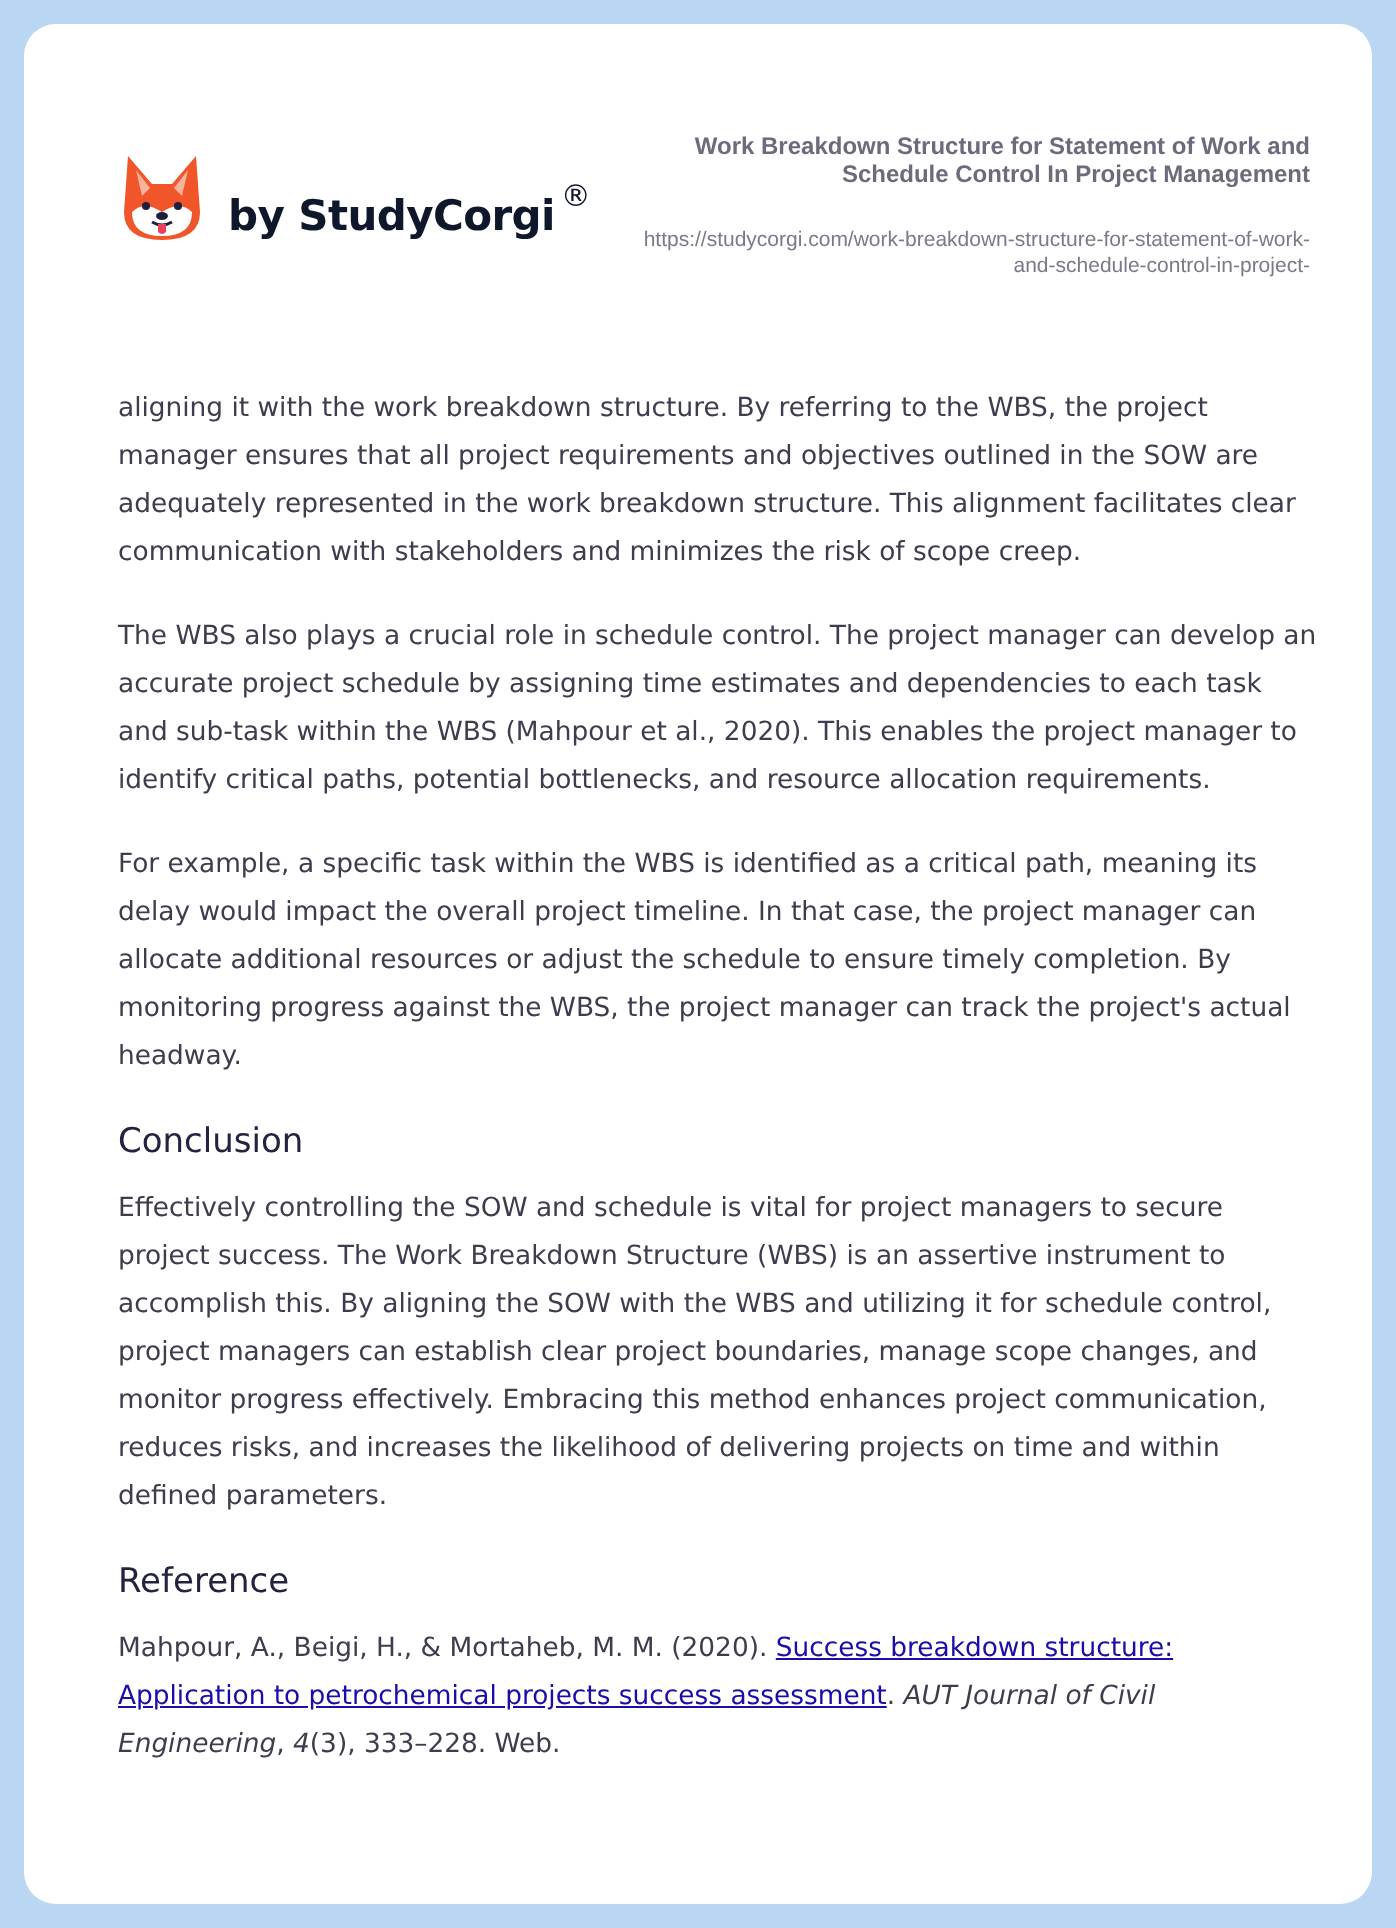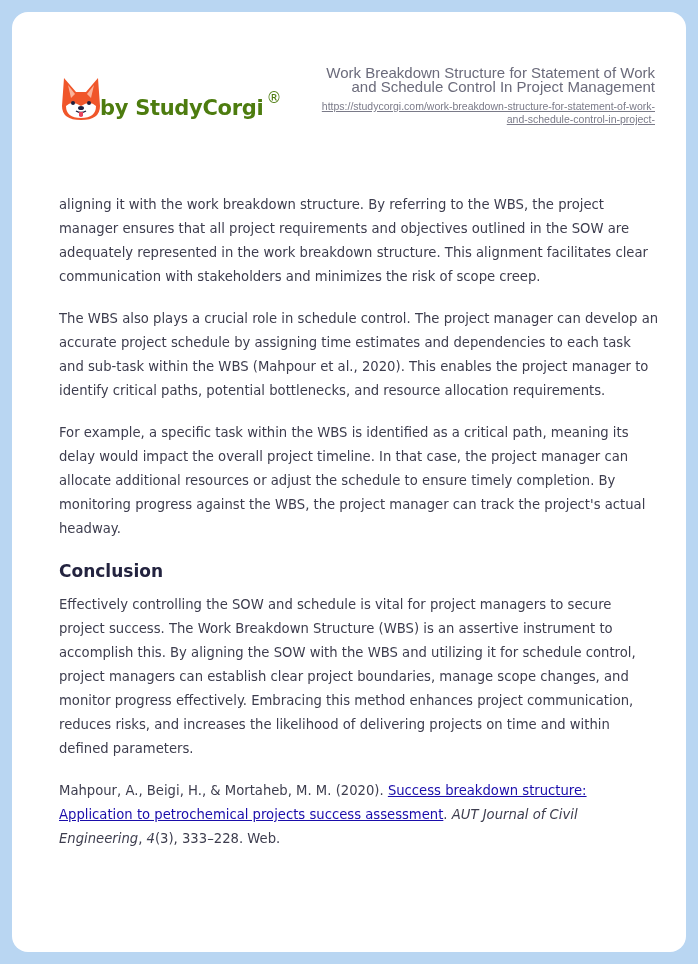--- a/index.html
+++ b/index.html
@@ -20,65 +20,64 @@
       left: 0; top: 0; width: 674px; height: 150px;
     }
     .logo {
       position: absolute;
       left: 48px; top: 64px;
       display: flex; align-items: center;
     }
     .logo svg { width: 42px; height: 46px; display: block; }
     .brand {
       position: absolute;
-      left: 88px; top: 81px;
+      left: 102px; top: 81px;
       font-family: "DejaVu Sans", sans-serif;
       font-weight: bold;
       font-size: 21px;
-      color: #4d7c0f;
+      color: #0f172a;
       letter-spacing: -0.3px;
       white-space: nowrap;
     }
     .brand sup {
       font-size: 15px;
       font-weight: normal;
       position: relative; top: -4px;
       margin-left: 3px;
     }
     .meta {
       position: absolute;
       right: 31px; top: 54px;
       width: 340px;
       text-align: right;
       font-family: "Liberation Sans", sans-serif;
     }
     .meta-title {
-      font-size: 15px; font-weight: normal; color: #6b6b7b;
+      font-size: 12px; font-weight: bold; color: #6b6b7b;
       line-height: 14px;
     }
     .meta-url {
-      margin-top: 6px;
+      margin-top: 20px;
       font-size: 10.5px; color: #7a7a88;
       line-height: 13px;
-      text-decoration: underline;
     }
     .content {
       position: absolute;
       left: 47px; top: 165px;
       width: 600px;
       font-family: "DejaVu Sans", sans-serif;
       font-size: 13.2px;
       line-height: 24px;
       color: #3d3d4e;
       margin-top: 16px;
     }
     .content p { margin-bottom: 18px; }
     .content h2 {
       font-family: "DejaVu Sans", sans-serif;
-      font-weight: bold;
+      font-weight: normal;
       font-size: 17px;
       color: #23233f;
       line-height: 24px;
       margin-top: 4px;
       margin-bottom: 10px;
     }
     .content a { color: #1a0dab; text-decoration: underline; }
     .content em { font-style: italic; }
   </style>
 </head>
@@ -107,15 +106,16 @@
   </div>
 
   <div class="content">
     <p>aligning it with the work breakdown structure. By referring to the WBS, the project manager ensures that all project requirements and objectives outlined in the SOW are adequately represented in the work breakdown structure. This alignment facilitates clear communication with stakeholders and minimizes the risk of scope creep.</p>
     <p>The WBS also plays a crucial role in schedule control. The project manager can develop an accurate project schedule by assigning time estimates and dependencies to each task and sub-task within the WBS (Mahpour et al., 2020). This enables the project manager to identify critical paths, potential bottlenecks, and resource allocation requirements.</p>
     <p>For example, a specific task within the WBS is identified as a critical path, meaning its delay would impact the overall project timeline. In that case, the project manager can allocate additional resources or adjust the schedule to ensure timely completion. By monitoring progress against the WBS, the project manager can track the project's actual headway.</p>
 
     <h2>Conclusion</h2>
     <p>Effectively controlling the SOW and schedule is vital for project managers to secure project success. The Work Breakdown Structure (WBS) is an assertive instrument to accomplish this. By aligning the SOW with the WBS and utilizing it for schedule control, project managers can establish clear project boundaries, manage scope changes, and monitor progress effectively. Embracing this method enhances project communication, reduces risks, and increases the likelihood of delivering projects on time and within defined parameters.</p>
 
+    <h2>Reference</h2>
     <p><span>Mahpour, A., Beigi, H., &amp; Mortaheb, M. M. (2020). </span><a>Success breakdown structure: Application to petrochemical projects success assessment</a><span>. </span><em>AUT Journal of Civil Engineering</em><span>, </span><em>4</em><span>(3), 333–228. Web.</span></p>
   </div>
 </div>
 
 </body></html>

